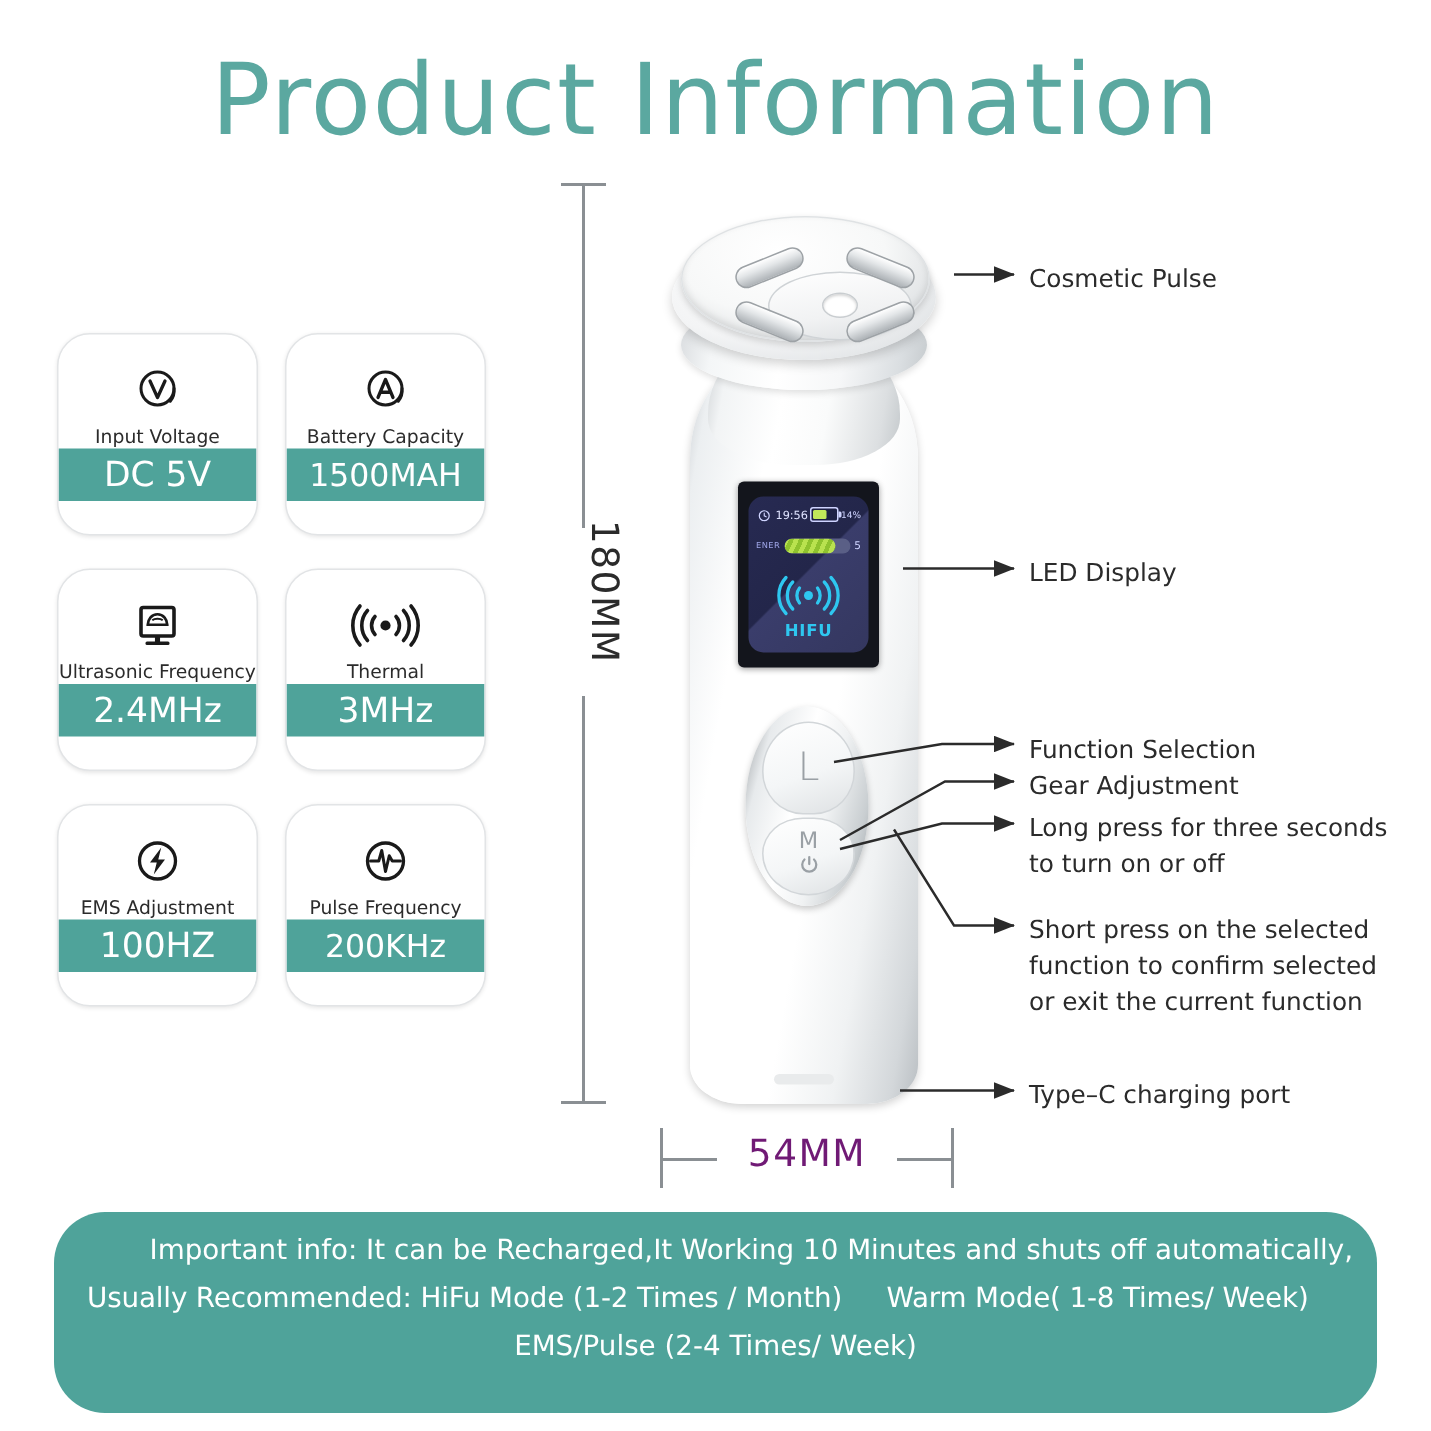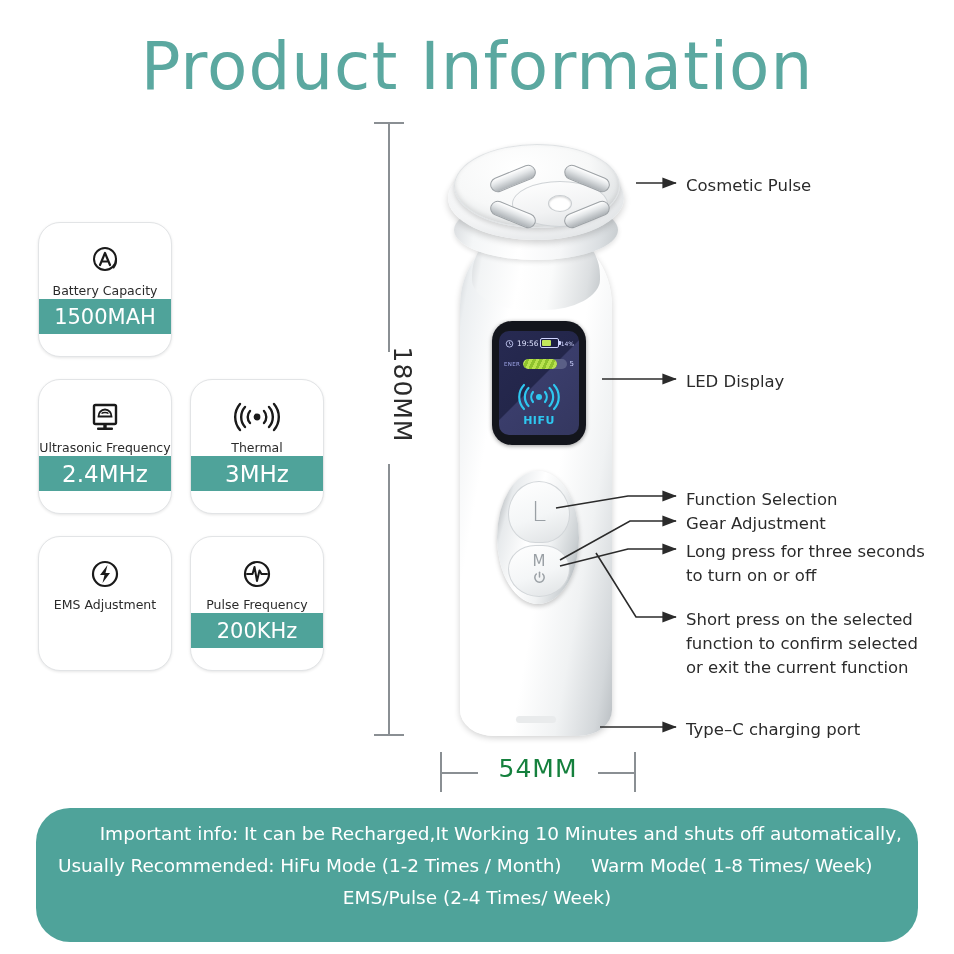--- a/index.html
+++ b/index.html
@@ -186,21 +186,21 @@
   .el-bl { left: 34px; top: 62px; transform: rotate(22deg); }
   .el-br { left: 108px; top: 62px; transform: rotate(-22deg); }
 
   
   .dev-screen-bezel {
     position: absolute;
     left: 60px;
     top: 193px;
     width: 94px;
     height: 124px;
-    border-radius: 20px;
+    border-radius: 4px;
     background: #13151c;
     box-shadow: 0 1px 4px rgba(0,0,0,0.4);
   }
   .dev-screen {
     position: absolute;
     left: 7px;
     top: 10px;
     width: 80px;
     height: 104px;
     border-radius: 10px;
@@ -372,21 +372,21 @@
   }
   .dim-h-cap.left { left: 440px; }
   .dim-h-cap.right { left: 634px; }
   .dim-h-label {
     position: absolute;
     top: 754px;
     left: 478px;
     width: 120px;
     text-align: center;
     font-size: 25px;
-    color: #15803d;
+    color: #701a75;
     background: #ffffff;
     letter-spacing: 1px;
     font-family: "DejaVu Sans", sans-serif;
   }
 
   
   .callout-svg {
     position: absolute;
     left: 0; top: 0;
     width: 954px; height: 954px;
@@ -436,20 +436,31 @@
 <body>
 
 <div id="page">
 
   <div class="title">Product Information</div>
 
   <div class="cards">
 
     <div class="card-row">
 
+      <div class="card">
+        <div class="card-icon">
+          <svg width="36" height="36" viewBox="0 0 36 36">
+            <circle cx="18" cy="17" r="11" fill="none" stroke="#1a1a1a" stroke-width="2"></circle>
+            <path d="M13 12 L18 23 L23 12" fill="none" stroke="#1a1a1a" stroke-width="2.2" stroke-linecap="round" stroke-linejoin="round"></path>
+            <path d="M26.5 25.5 A11 11 0 0 0 29 17" fill="none" stroke="#1a1a1a" stroke-width="2" stroke-linecap="round"></path>
+          </svg>
+        </div>
+        <div class="card-label">Input Voltage</div>
+        <div class="card-value">DC 5V</div>
+      </div>
 
       <div class="card">
         <div class="card-icon">
           <svg width="36" height="36" viewBox="0 0 36 36">
             <circle cx="18" cy="17" r="11" fill="none" stroke="#1a1a1a" stroke-width="2"></circle>
             <path d="M13 23 L18 11 L23 23 M15 19.5 L21 19.5" fill="none" stroke="#1a1a1a" stroke-width="2.2" stroke-linecap="round" stroke-linejoin="round"></path>
             <path d="M26.5 25.5 A11 11 0 0 0 29 17" fill="none" stroke="#1a1a1a" stroke-width="2" stroke-linecap="round"></path>
           </svg>
         </div>
         <div class="card-label">Battery Capacity</div>
@@ -495,20 +506,21 @@
     <div class="card-row">
 
       <div class="card">
         <div class="card-icon">
           <svg width="36" height="36" viewBox="0 0 36 36">
             <circle cx="18" cy="18" r="12" fill="none" stroke="#1a1a1a" stroke-width="2.2"></circle>
             <path d="M20.5 9 L13 19 L17.5 19 L15.5 27 L23 17 L18.5 17 Z" fill="#1a1a1a"></path>
           </svg>
         </div>
         <div class="card-label">EMS Adjustment</div>
+        <div class="card-value">100HZ</div>
       </div>
 
       <div class="card">
         <div class="card-icon">
           <svg width="36" height="36" viewBox="0 0 36 36">
             <circle cx="18" cy="18" r="12" fill="none" stroke="#1a1a1a" stroke-width="2.2"></circle>
             <path d="M8 18 L13.5 18 L15.5 11 L18 25 L20.5 14.5 L22.5 18 L28 18" fill="none" stroke="#1a1a1a" stroke-width="2" stroke-linecap="round" stroke-linejoin="round"></path>
           </svg>
         </div>
         <div class="card-label">Pulse Frequency</div>

